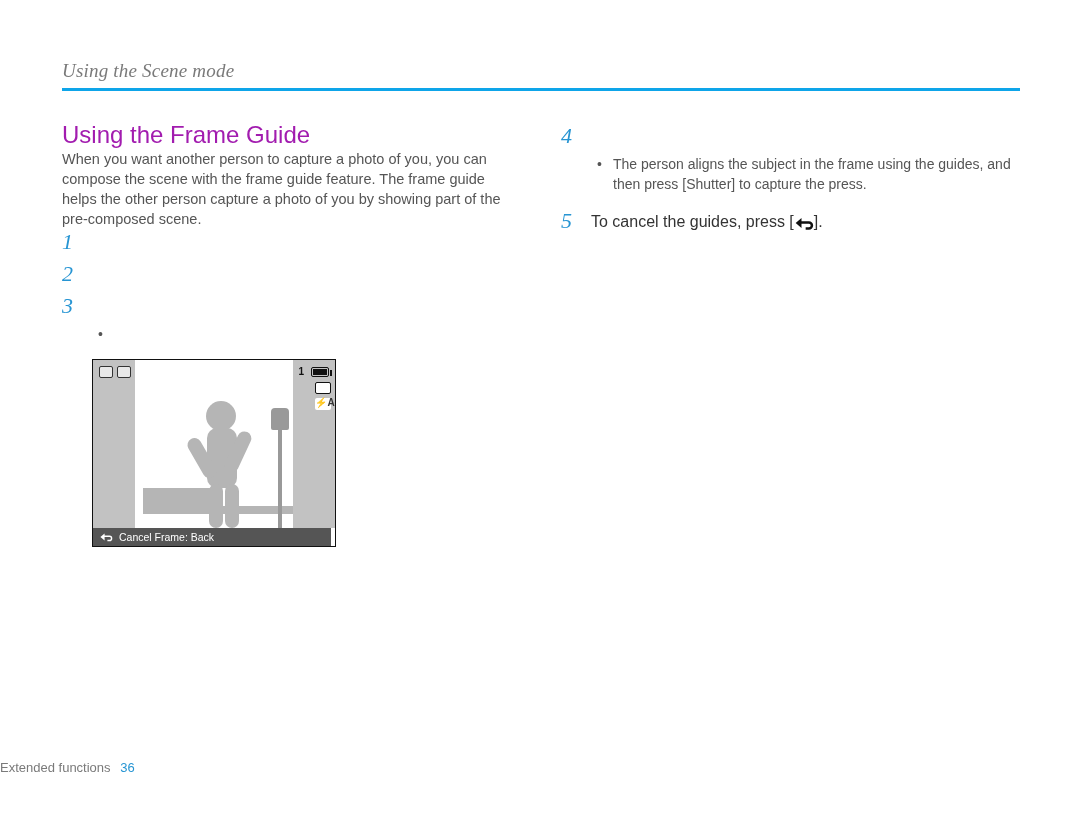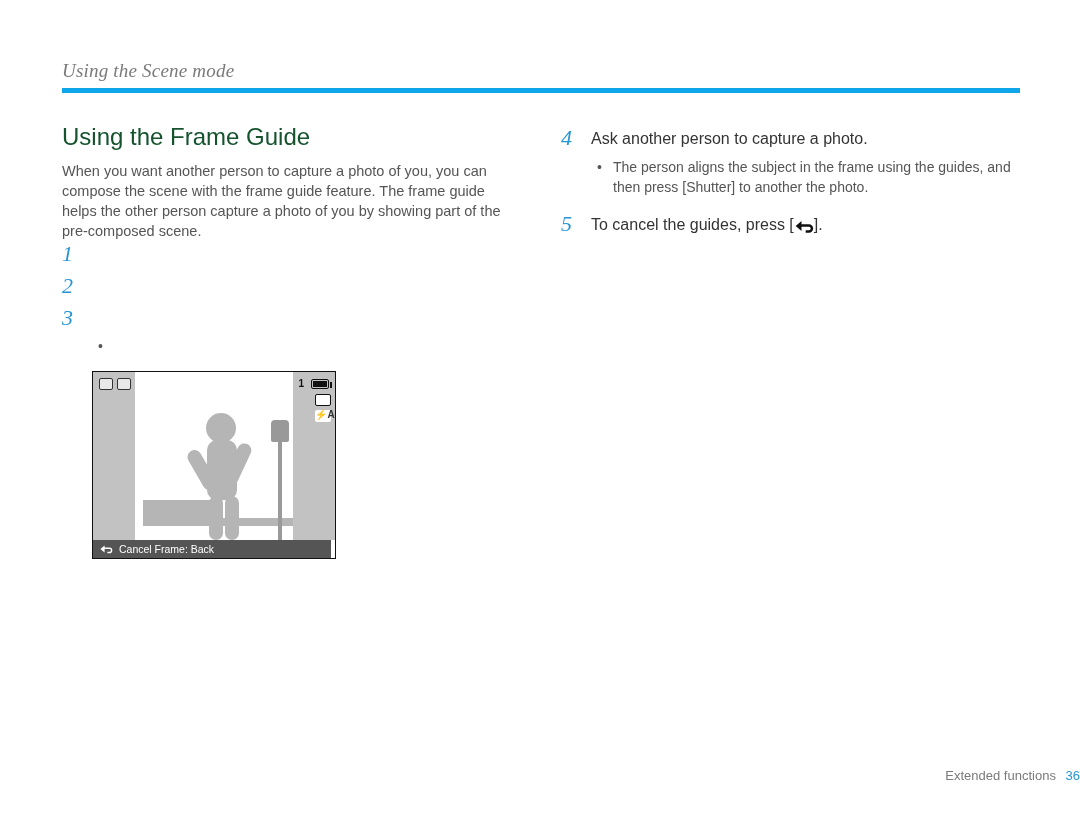--- a/index.html
+++ b/index.html
@@ -9,36 +9,35 @@
     height: 815px;
     padding: 60px 60px 30px 62px;
     position: relative;
   }
   .header-line {
     font-size: 19px;
     font-style: italic;
     color: #7a7a7a;
     font-family: Georgia, 'Times New Roman', serif;
     padding-bottom: 6px;
-    border-bottom: 5px solid #0ea5e9;
+    border-bottom: 3px solid #0ea5e9;
     margin-bottom: 28px;
     letter-spacing: 0.2px;
   }
   .columns {
     display: flex;
     gap: 40px;
   }
   .col {
     width: 460px;
   }
   .section-title {
-    color: #14532d;
+    color: #a21caf;
     font-size: 24px;
     font-weight: 400;
-    margin-bottom: 10px;
     margin-top: 2px;
   }
   .intro {
     font-size: 14.5px;
     line-height: 1.38;
     color: #555;
   }
   .step {
     display: flex;
     align-items: flex-start;
@@ -110,22 +109,22 @@
   }
   .back-arrow-small {
     width: 14px; height: 10px;
   }
   .back-arrow-small svg { display: block; }
   .silhouette { position: absolute; left: 50px; bottom: 18px; width: 150px; height: 140px; }
   .lamp { position: absolute; right: 46px; bottom: 18px; width: 18px; height: 120px; }
   .lamp .pole { position: absolute; left: 7px; bottom: 0; width: 4px; height: 110px; background: #999; }
   .lamp .head { position: absolute; left: 0; top: 0; width: 18px; height: 22px; background: #999; border-radius: 4px 4px 2px 2px; }
   .footer {
-    position: absolute; left: 0; right: 0; bottom: 32px;
-    text-align: right; font-size: 13px; color: #7a7a7a;
+    position: absolute; left: 0; right: 0; bottom: 40px;
+    text-align: left; font-size: 13px; color: #7a7a7a;
   }
   .footer .pn { color: #2795d3; font-weight: 400; margin-left: 6px; }
   .back-icon-inline {
     display: inline-block; vertical-align: -3px; width: 20px; height: 14px;
   }
 </style>
 </head>
 <body>
 
 <div class="page">
@@ -207,26 +206,25 @@
           <span>Cancel Frame: Back</span>
         </div>
       </div>
 
     </div>
 
     <div class="col">
 
       <div class="step" style="margin-top:4px;">
         <div class="step-num">4</div>
-        <div class="step-text">Ask another person to capture a photo.</div>
       </div>
       <div class="sub-bullet">
         <span class="dot">•</span>
         <span>
-          <span>The person aligns the subject in the frame using the guides, and then press [</span><span class="bold">Shutter</span><span>] to another the photo.</span>
+          <span>The person aligns the subject in the frame using the guides, and then press [</span><span class="bold">Shutter</span><span>] to capture the press.</span>
         </span>
       </div>
 
       <div class="step">
         <div class="step-num">5</div>
         <div class="step-text">
           <span>To cancel the guides, press [</span><span class="back-icon-inline">
             <svg viewBox="0 0 24 16" width="20" height="14">
                 <path d="M2 8 L9 2 L9 6 L18 6 A5 5 0 0 1 18 16 L14 16 L14 13 L18 13 A2 2 0 0 0 18 9 L9 9 L9 14 Z" fill="#111"></path>
               </svg>

